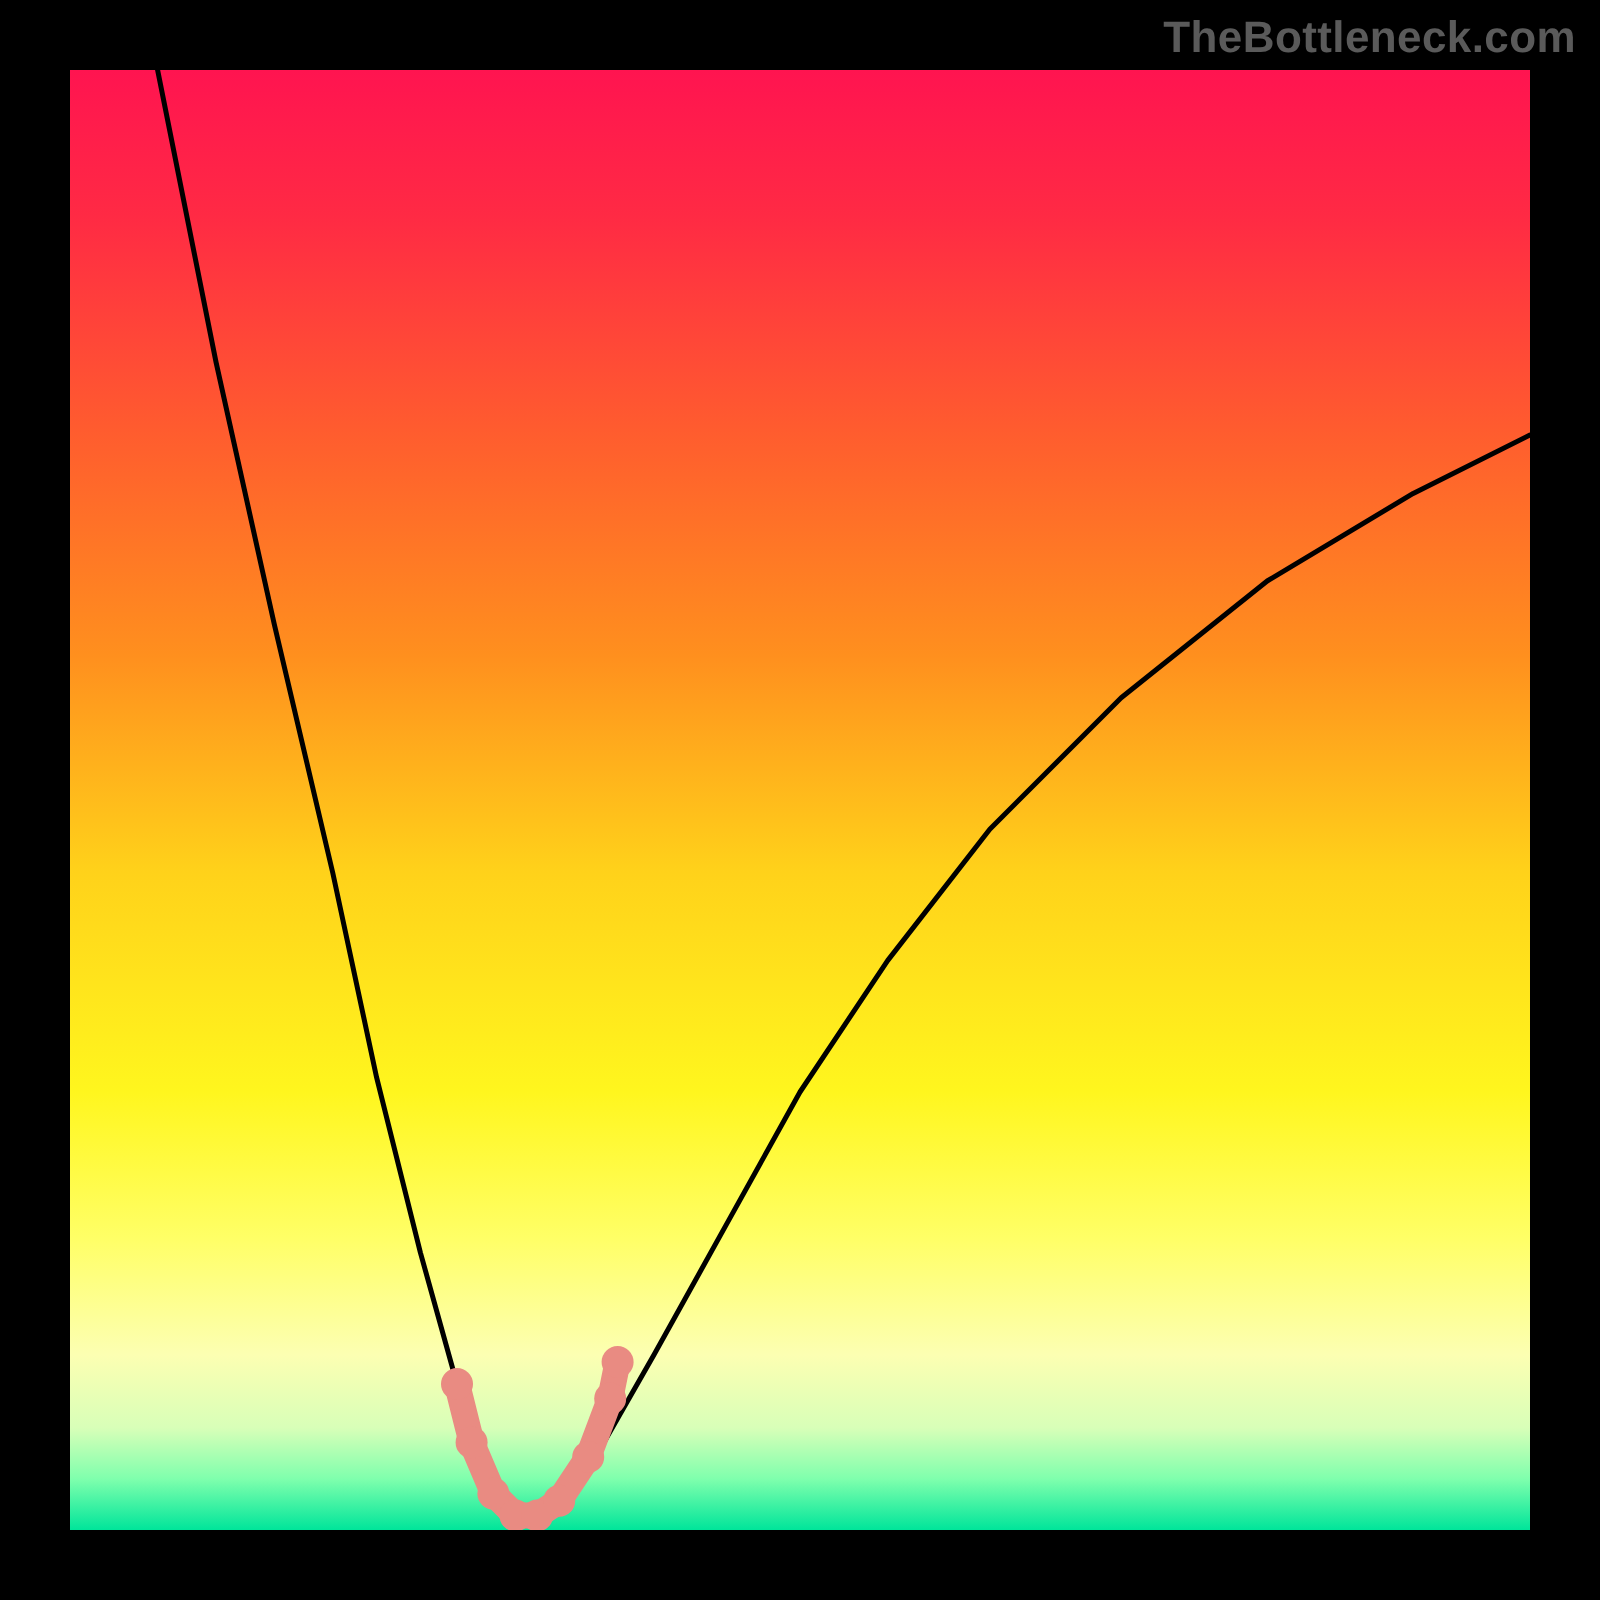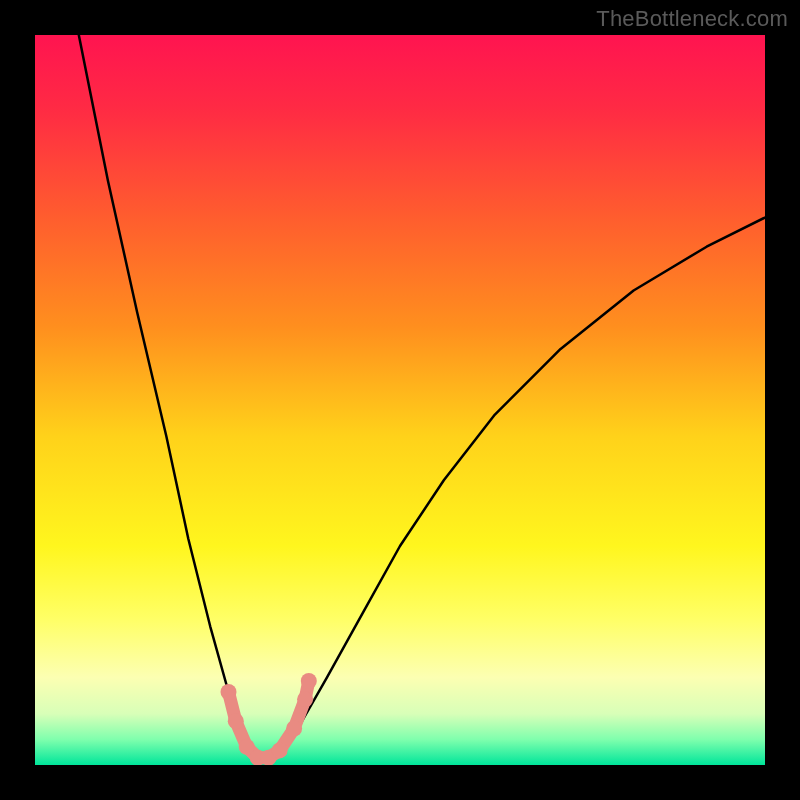--- a/index.html
+++ b/index.html
@@ -26,21 +26,21 @@
     width: 730px;
     height: 730px;
     
   }
   .watermark {
     position: absolute;
     top: 6px;
     right: 12px;
     color: #5a5a5a;
     font-size: 22px;
-    font-weight: 400;
+    font-weight: 700;
     letter-spacing: 0.2px;
   }
   svg.curve {
     position: absolute;
     top: 0;
     left: 0;
   }
 </style>
 </head>
 <body>

